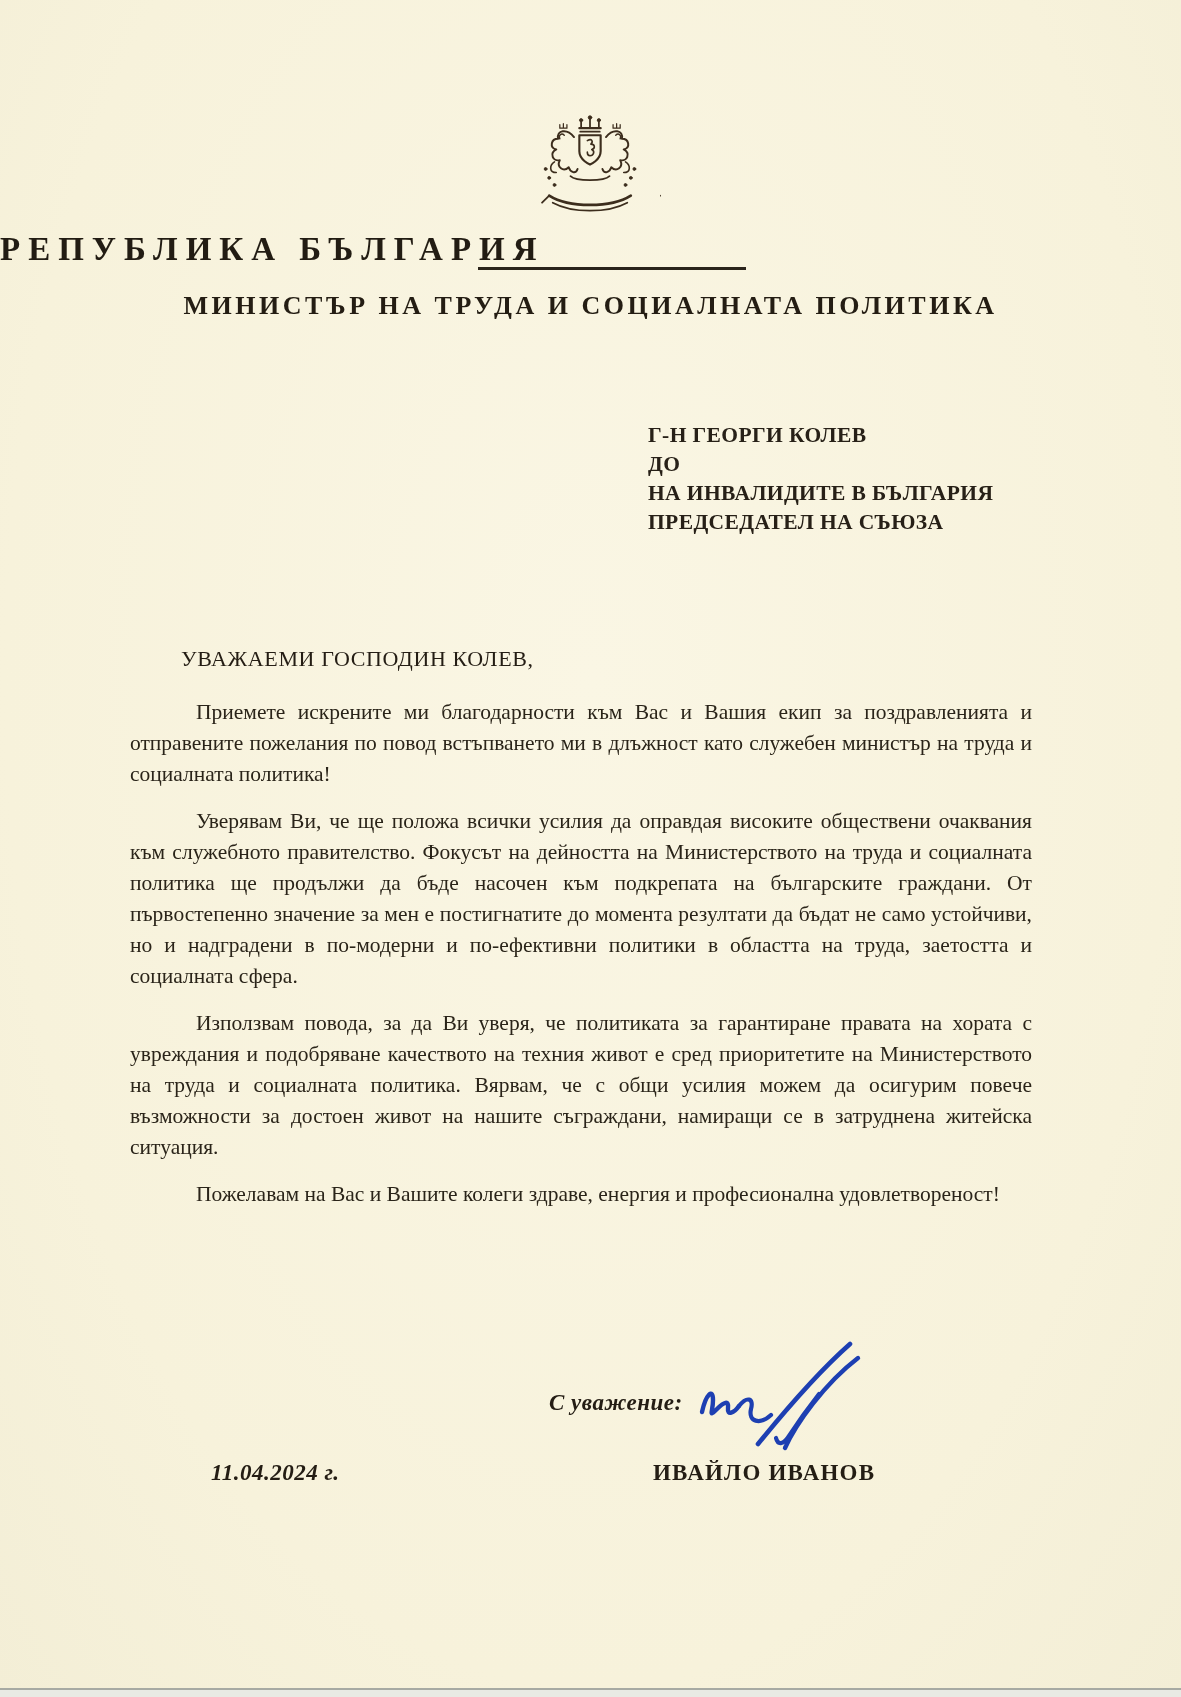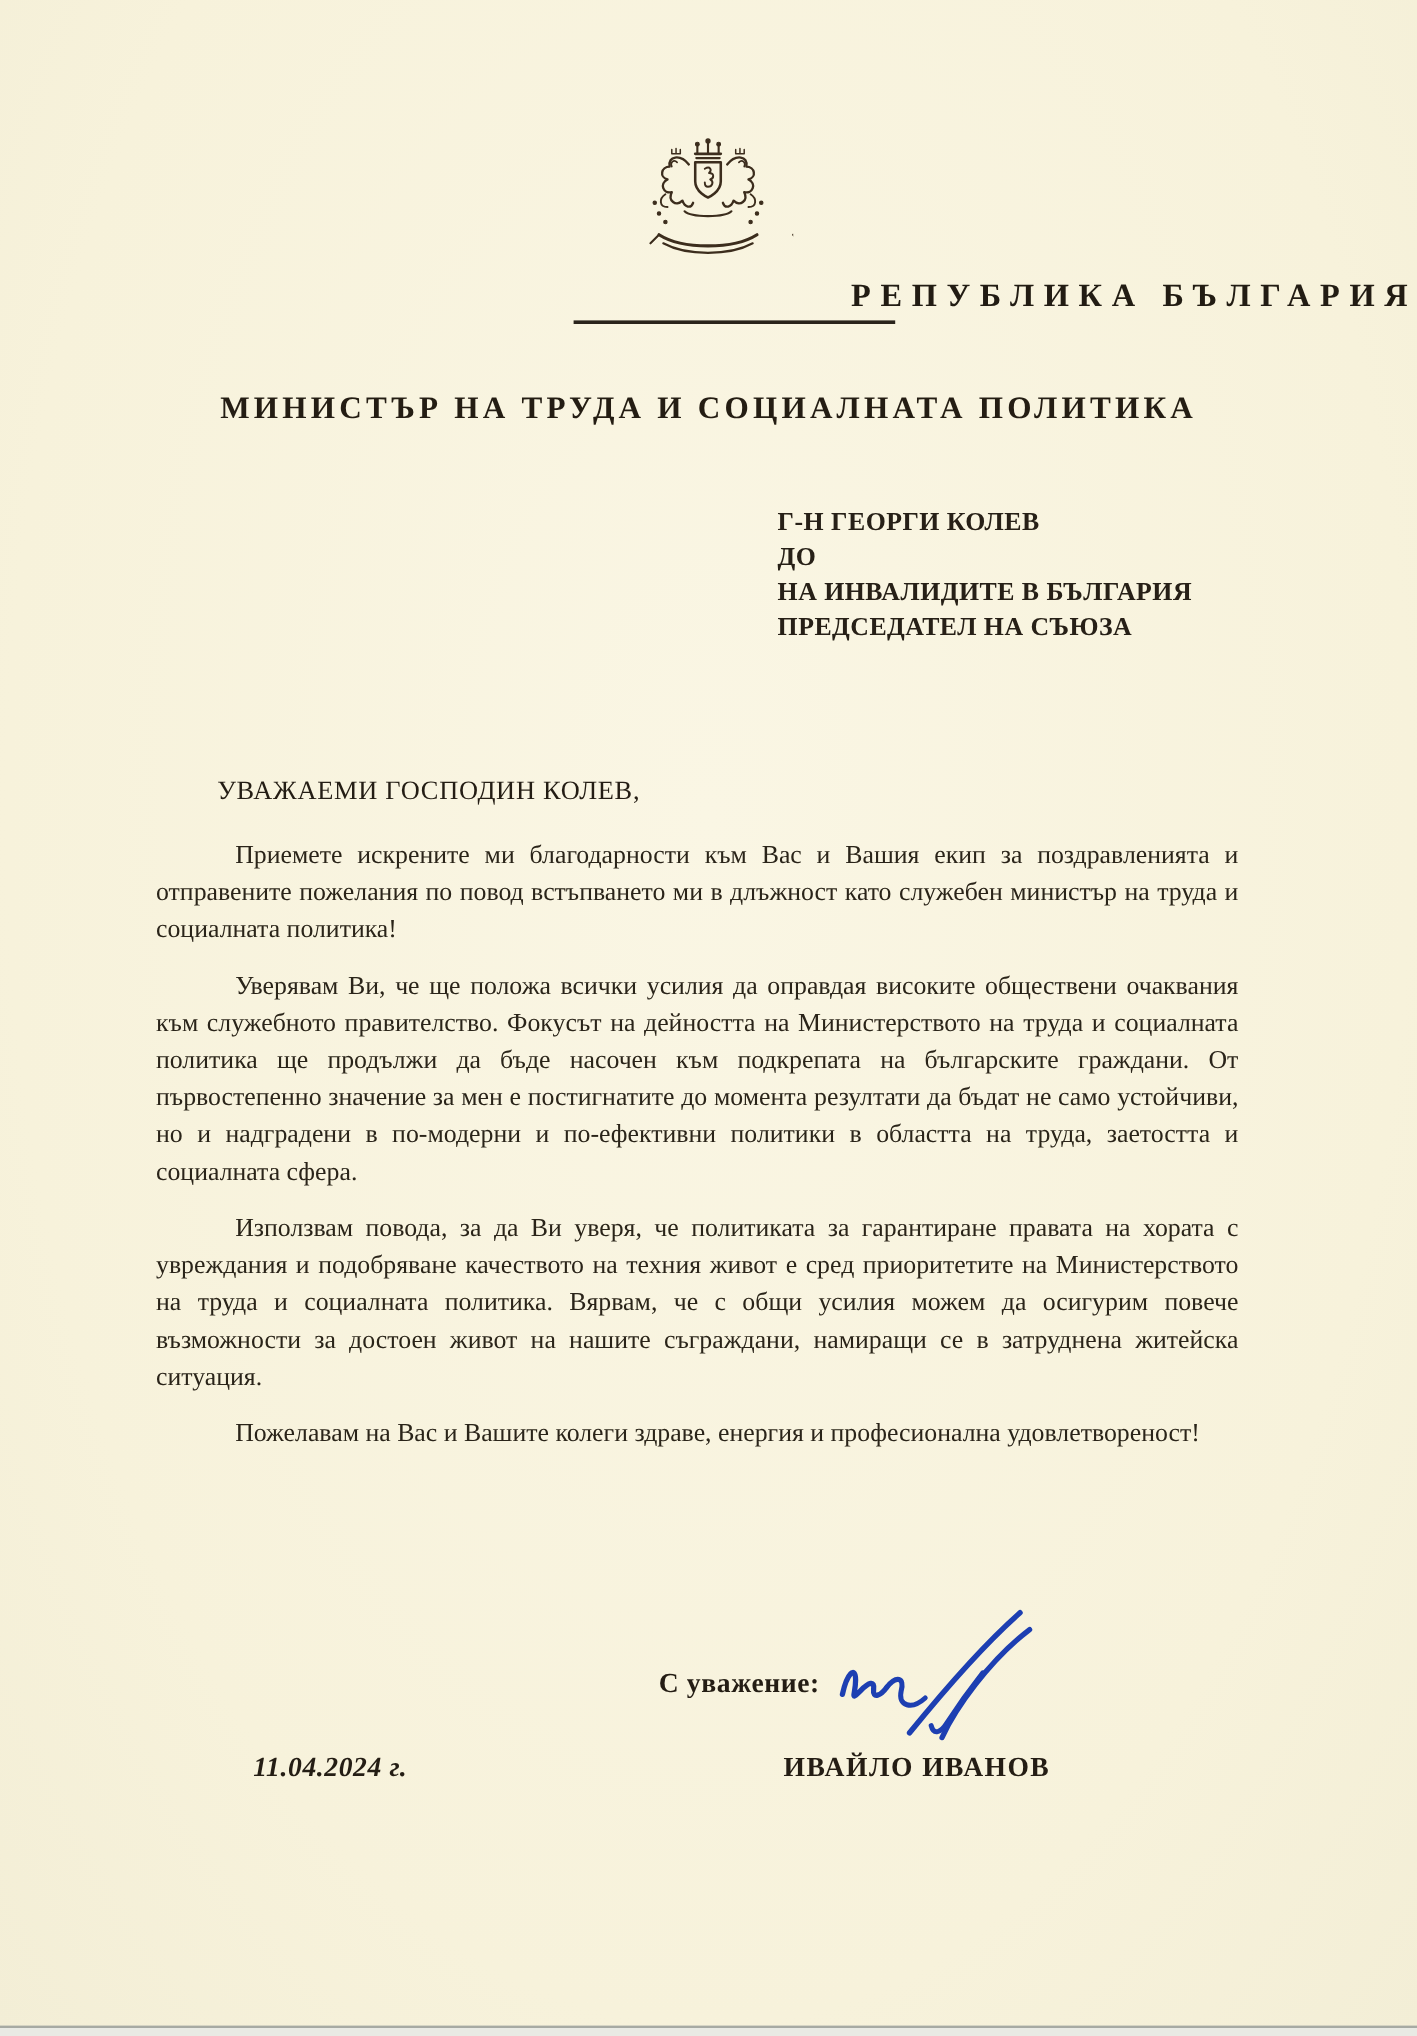--- a/index.html
+++ b/index.html
@@ -24,22 +24,22 @@
     position: absolute;
     left: 519px;
     top: 110px;
     width: 142px;
     height: 118px;
   }
   .republic-title {
     position: absolute;
     left: 0; right: 0;
     top: 231px;
-    text-align: right;
-    font-size: 27px;
+    text-align: left;
+    font-size: 33px;
     font-weight: bold;
     letter-spacing: 8px;
     color: #221c13;
     white-space: nowrap;
   }
   .title-underline {
     position: absolute;
     left: 478px;
     top: 267px;
     width: 268px;
@@ -49,21 +49,20 @@
   .minister-title {
     position: absolute;
     left: 0; right: 0;
     top: 291px;
     text-align: center;
     font-size: 26px;
     font-weight: bold;
     letter-spacing: 3.5px;
     color: #241d13;
     white-space: nowrap;
-    margin-top: 34px;
   }
 
   
   .addressee {
     position: absolute;
     left: 648px;
     top: 421px;
     font-size: 21.5px;
     font-weight: bold;
     line-height: 29px;
@@ -97,20 +96,21 @@
     text-indent: 66px;
   }
 
   
   .closing-label {
     position: absolute;
     left: 549px;
     top: 1390px;
     font-size: 23px;
     font-weight: bold;
+    font-style: italic;
     letter-spacing: 0.5px;
     color: #241d14;
   }
   .signature-scribble {
     position: absolute;
     left: 692px;
     top: 1332px;
     width: 185px;
     height: 122px;
   }

